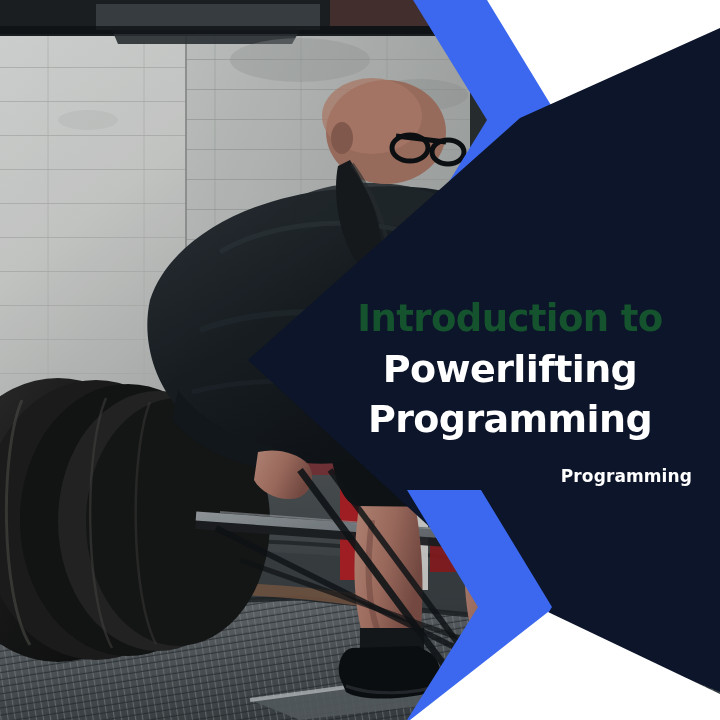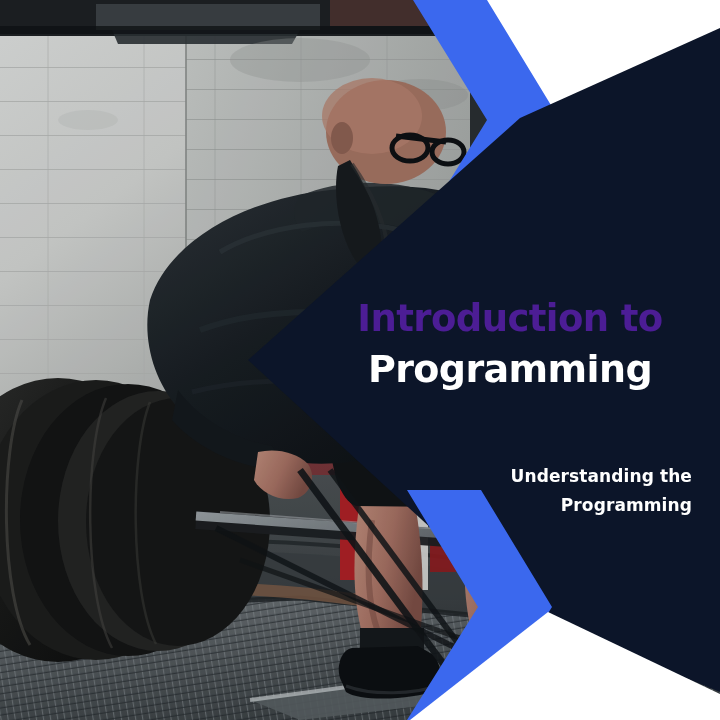--- a/index.html
+++ b/index.html
@@ -46,21 +46,21 @@
     text-align: center;
   }
   .title-line {
     font-family: "DejaVu Sans", sans-serif;
     font-weight: 700;
     font-size: 38px;
     line-height: 50px;
     letter-spacing: -0.6px;
     white-space: nowrap;
   }
-  .title-line.l1 { color: #4c1d95; font-size: 37px; }
+  .title-line.l1 { color: #14532d; font-size: 37px; }
   .title-line.l2 { color: #ffffff; font-size: 38px; }
   .title-line.l3 { color: #ffffff; font-size: 38px; }
 
   .subtitle-block {
     position: absolute;
     right: 28px;
     top: 462px;
     width: 330px;
     text-align: right;
   }
@@ -269,22 +269,22 @@
       <polygon points="720,694 720,720 410,720 548,612" fill="#ffffff"></polygon>
 
       <polygon points="398,720 470,720 470,720" fill="#ffffff"></polygon>
     </svg>
   </div>
 
   <div class="text-layer">
 
     <div class="title-block">
       <div class="title-line l1">Introduction to</div>
+      <div class="title-line l2">Powerlifting</div>
       <div class="title-line l3">Programming</div>
     </div>
 
     <div class="subtitle-block">
-      <div class="subtitle-line">Understanding the</div>
       <div class="subtitle-line">Programming</div>
     </div>
 
   </div>
 </div>
 
 </body></html>

